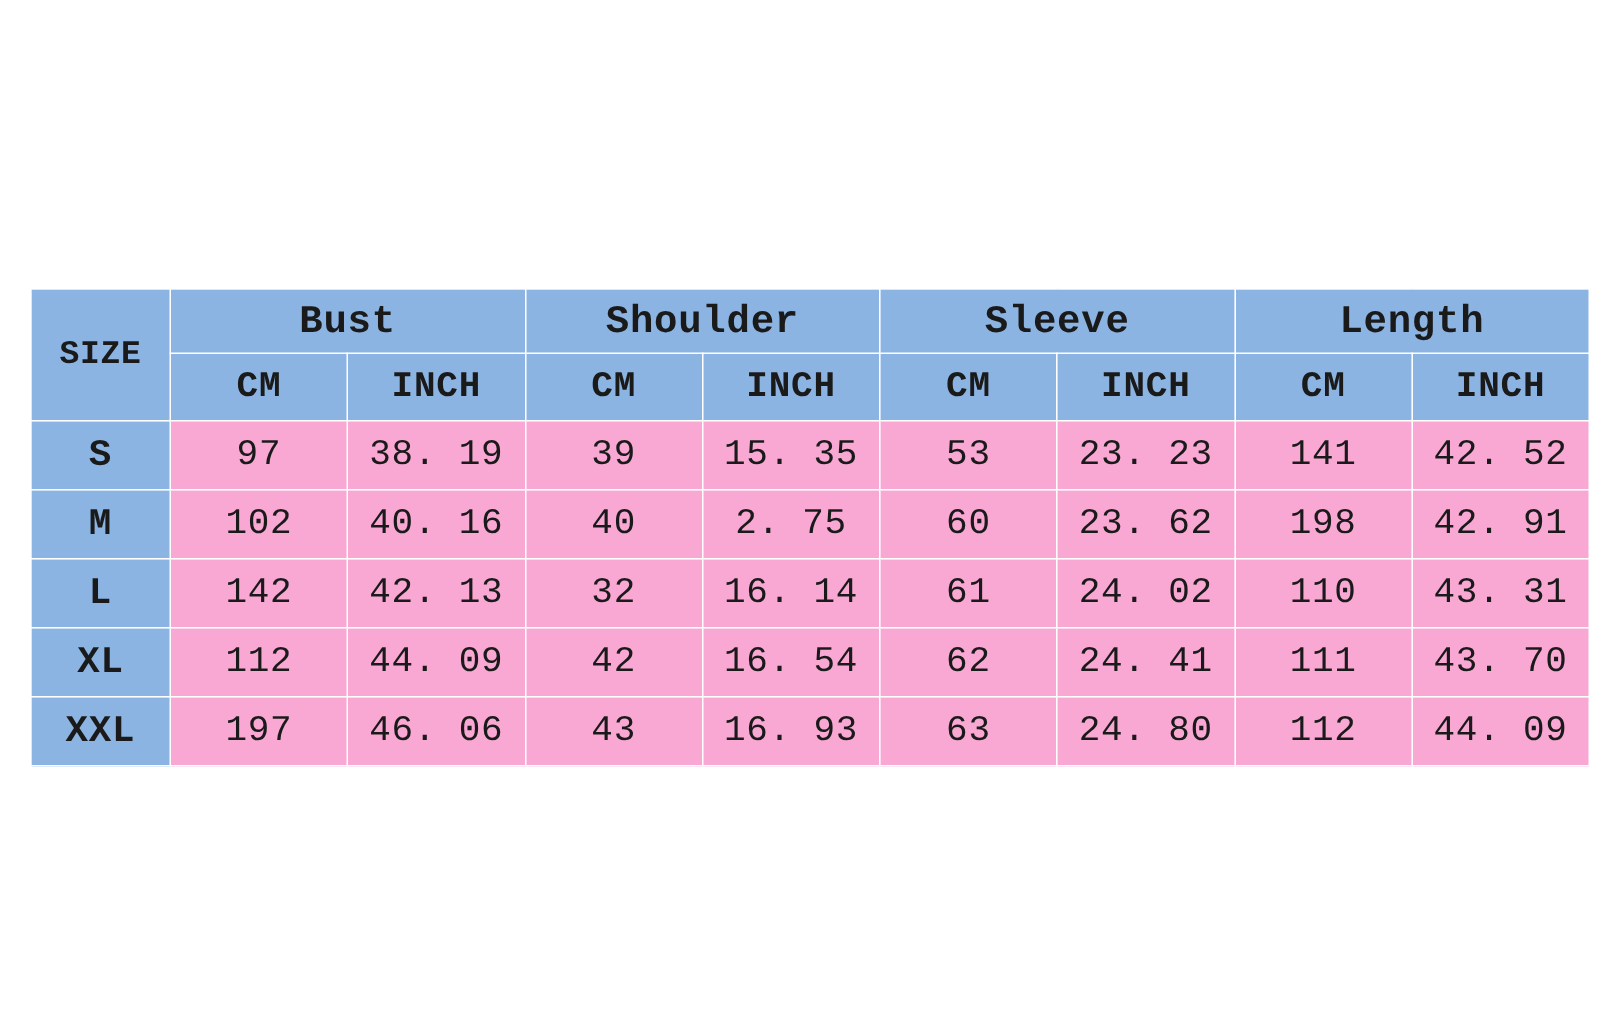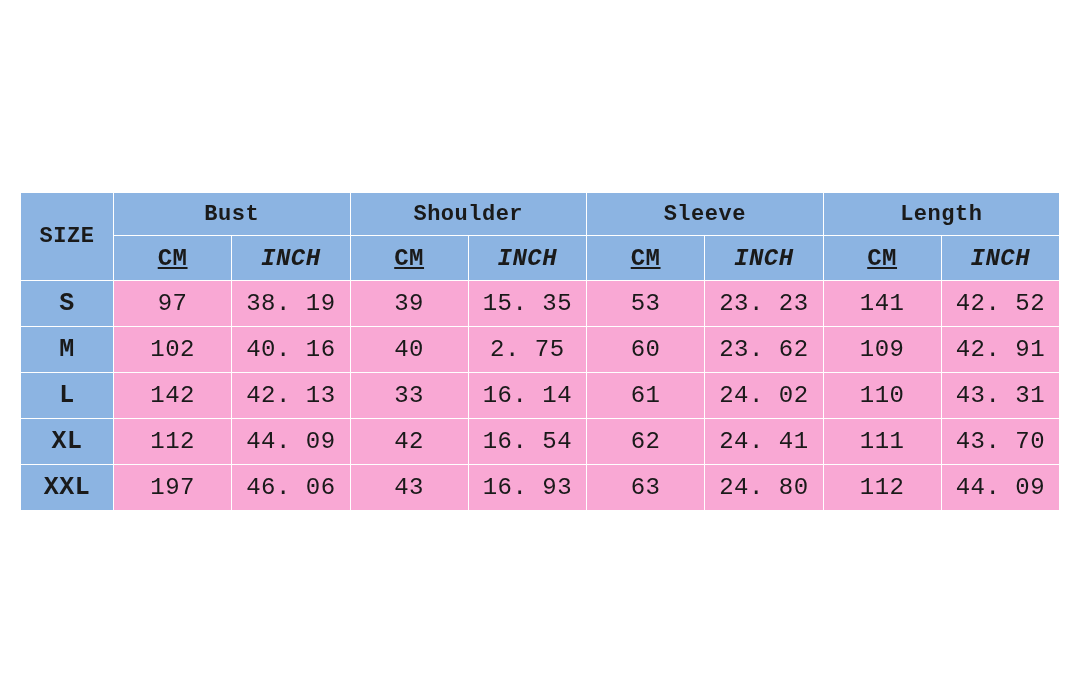--- a/index.html
+++ b/index.html
@@ -46,21 +46,21 @@
   
   .hdr {
     background: #8cb4e2;
     font-weight: bold;
     font-size: 25px;
     height: 42px;
     padding: 0;
   }
 
   .hdr-group {
-    font-size: 22px;
+    font-size: 26px;
     letter-spacing: 3px;
   }
 
   .hdr-sub {
     font-size: 24px;
     letter-spacing: 1px;
     height: 44px;
   }
 
   .size-corner {
@@ -80,22 +80,22 @@
   }
 
   .val {
     background: #f9a8d4;
     font-size: 24px;
     height: 43px;
     letter-spacing: 1px;
     margin-top: 36px;
   }
 
-  .col-cm { width: 110px; text-decoration: underline; }
-  .col-in { width: 122px; font-style: italic; }
+  .col-cm { width: 110px; }
+  .col-in { width: 122px; }
 </style>
 </head>
 <body>
 
 <div class="page">
   <div class="table-wrap">
     <table class="size-chart">
       <tbody>
         <tr>
           <td class="size-corner" rowspan="2">SIZE</td>
@@ -128,29 +128,29 @@
         </tr>
 
         <tr>
           <td class="size-label">M</td>
           <td class="val">102</td>
           <td class="val">40. 16</td>
           <td class="val">40</td>
           <td class="val">2. 75</td>
           <td class="val">60</td>
           <td class="val">23. 62</td>
-          <td class="val">109</td>
+          <td class="val">198</td>
           <td class="val">42. 91</td>
         </tr>
 
         <tr>
           <td class="size-label">L</td>
           <td class="val">142</td>
           <td class="val">42. 13</td>
-          <td class="val">33</td>
+          <td class="val">32</td>
           <td class="val">16. 14</td>
           <td class="val">61</td>
           <td class="val">24. 02</td>
           <td class="val">110</td>
           <td class="val">43. 31</td>
         </tr>
 
         <tr>
           <td class="size-label">XL</td>
           <td class="val">112</td>

